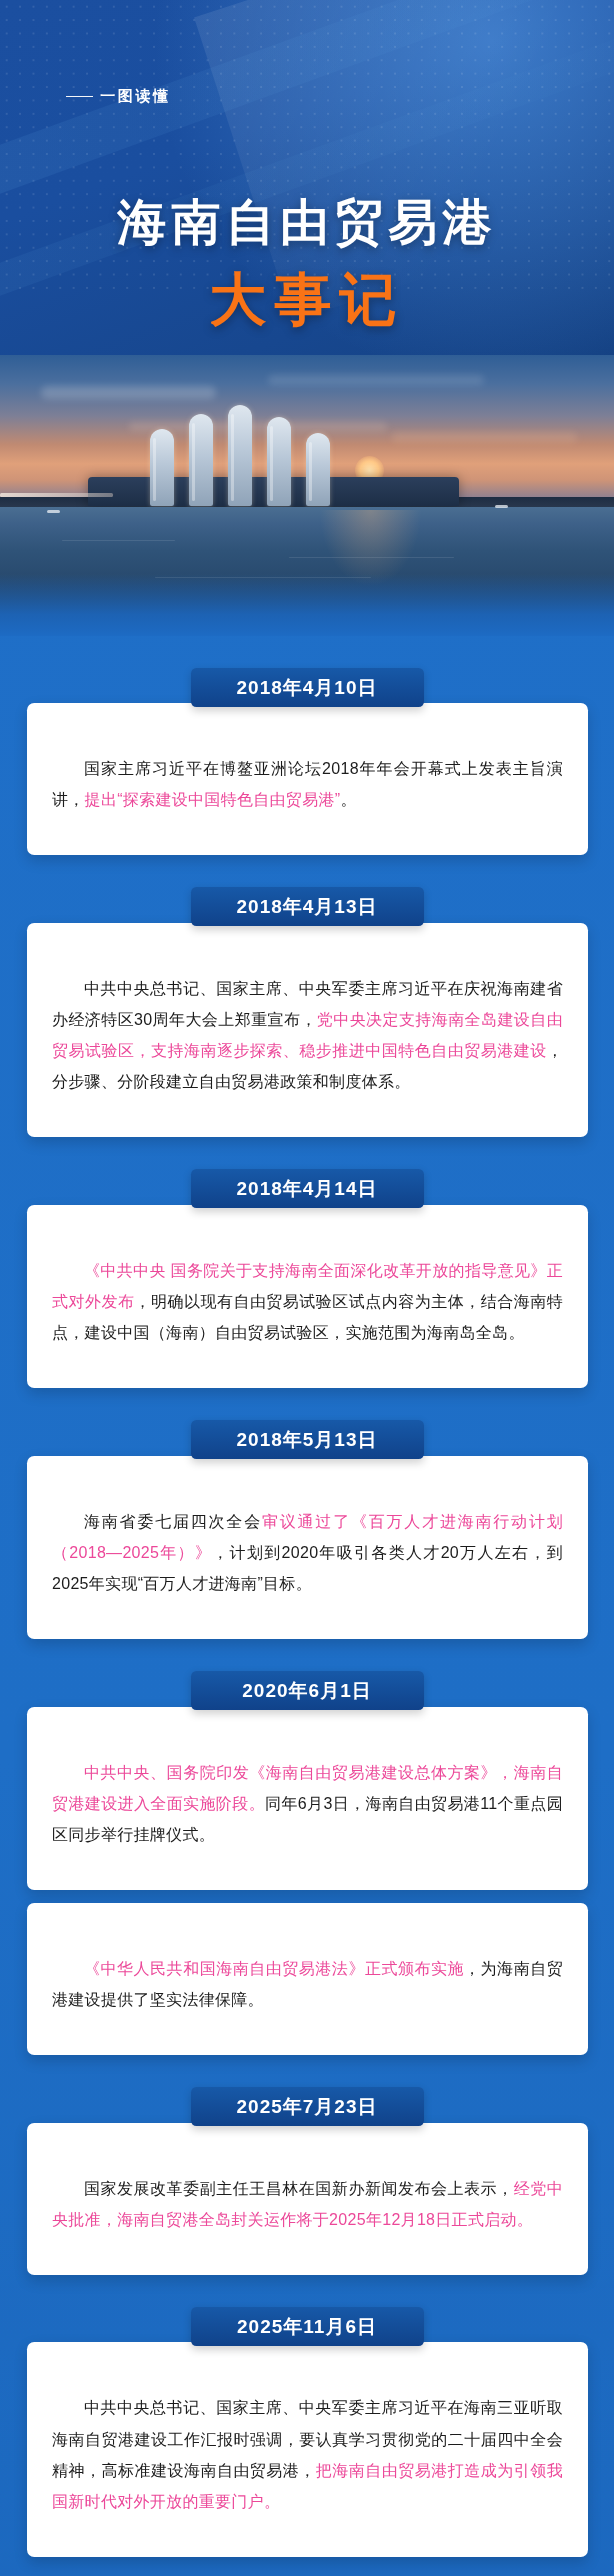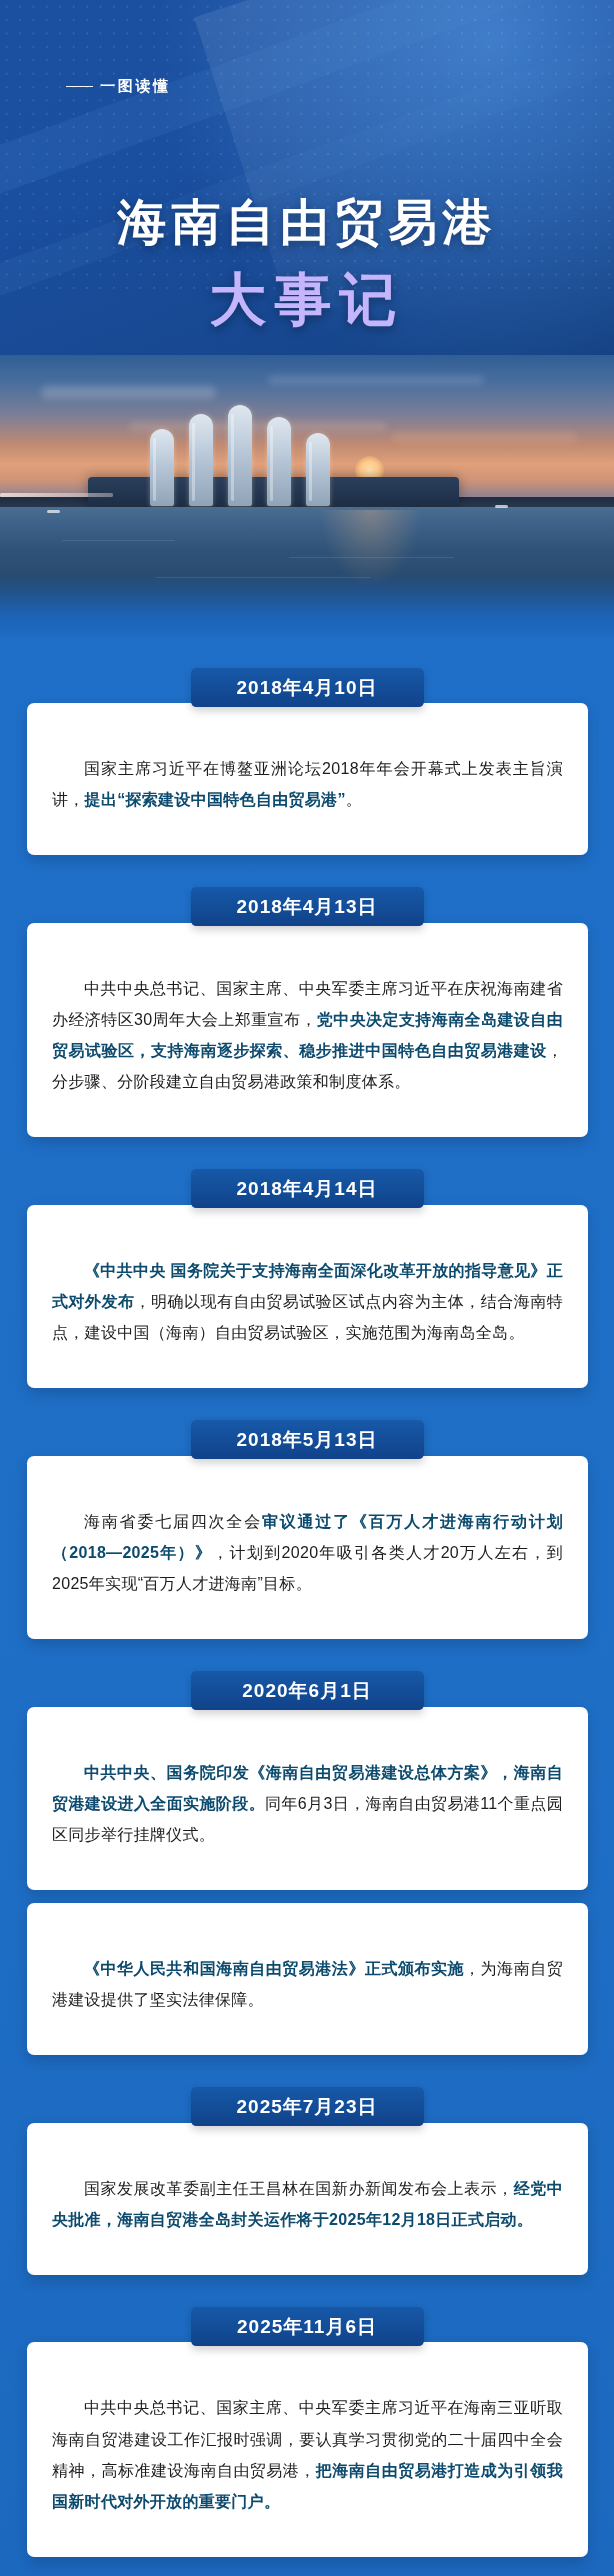--- a/index.html
+++ b/index.html
@@ -57,21 +57,21 @@
     width: 773px; height: 46px;
     background: linear-gradient(90deg, rgba(120,200,255,0.10), rgba(120,200,255,0.02));
     transform: rotate(-20deg);
   }
   .hero-stripe.s1 { left: -155px; top: 62px; }
   .hero-stripe.s2 { left: -129px; top: 170px; height: 31px; opacity: .7; }
 
   
   .ribbon {
     position: absolute;
-    left: 66px; top: 77px;
+    left: 66px; top: 87px;
     display: flex; align-items: center; gap: 7.2px;
   }
   .ribbon-line {
     width: 27px; height: 1.5px;
     background: #ffffff;
     opacity: .95;
   }
   .ribbon-text {
     color: #ffffff;
     font-size: 15px;
@@ -90,21 +90,21 @@
   .title-main {
     color: #ffffff;
     font-size: 49px;
     font-weight: 800;
     letter-spacing: 5.2px;
     line-height: 1.25;
     text-shadow: 0 3.1px 9.3px rgba(0,0,0,0.35);
   }
   .title-sub {
     margin-top: 11.3px;
-    color: #c4b5fd;
+    color: #f97316;
     font-size: 57px;
     font-weight: 800;
     letter-spacing: 8.2px;
     line-height: 1.2;
     text-shadow: 0 3.1px 9.3px rgba(0,0,0,0.35);
   }
 
   
   .hero-photo {
     position: absolute;
@@ -251,22 +251,22 @@
   }
   .card-text {
     color: #1c1c1c;
     font-size: 16px;
     line-height: 1.95;
     text-align: justify;
     text-indent: 32px;
     letter-spacing: 0.3px;
   }
   .hl {
-    color: #0c4a6e;
-    font-weight: 700;
+    color: #ec4899;
+    font-weight: 400;
   }
 
   
   .footer {
     position: relative;
     padding: 8.2px 33px 24px 33px;
     display: flex;
     justify-content: flex-end;
     align-items: center;
     color: #eaf2fb;

